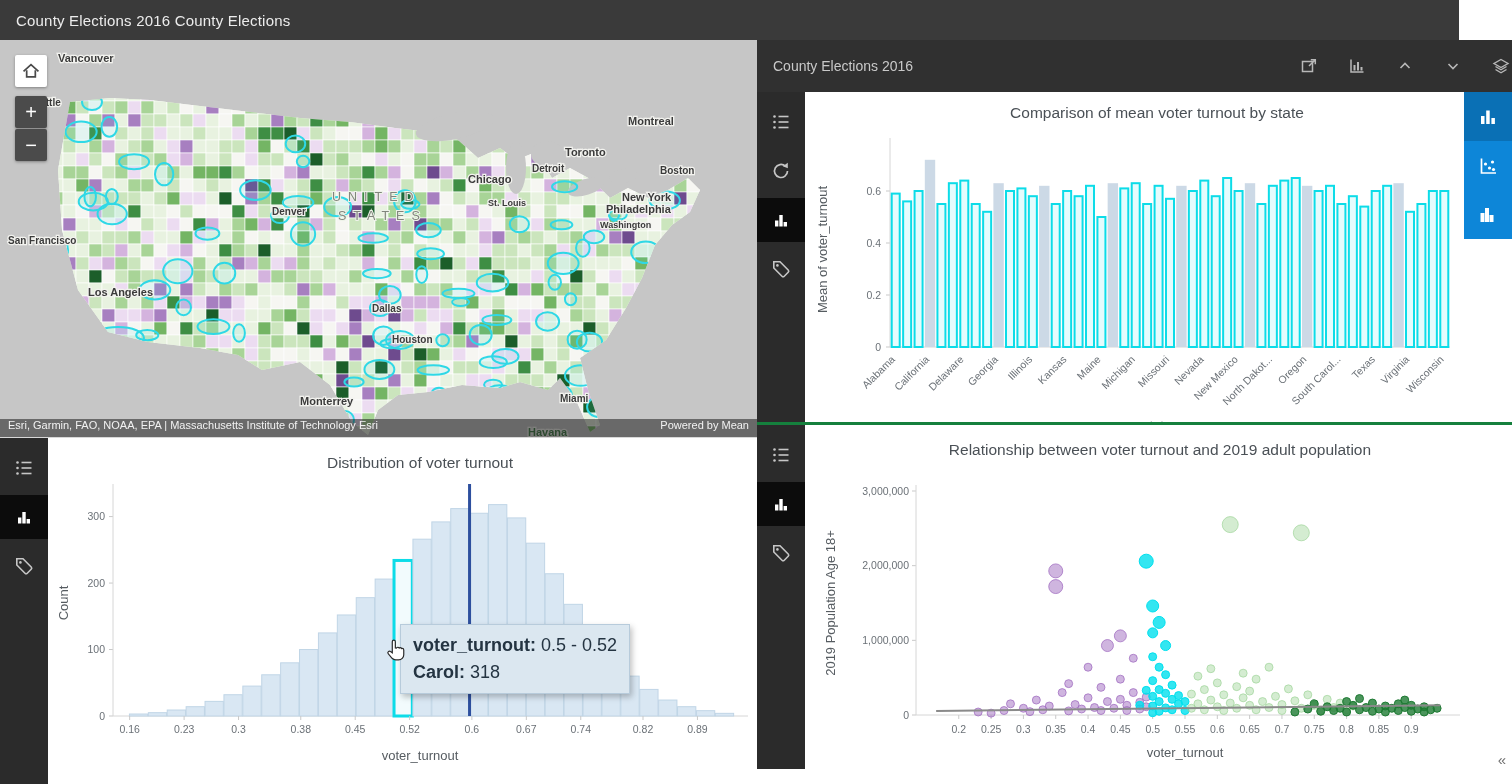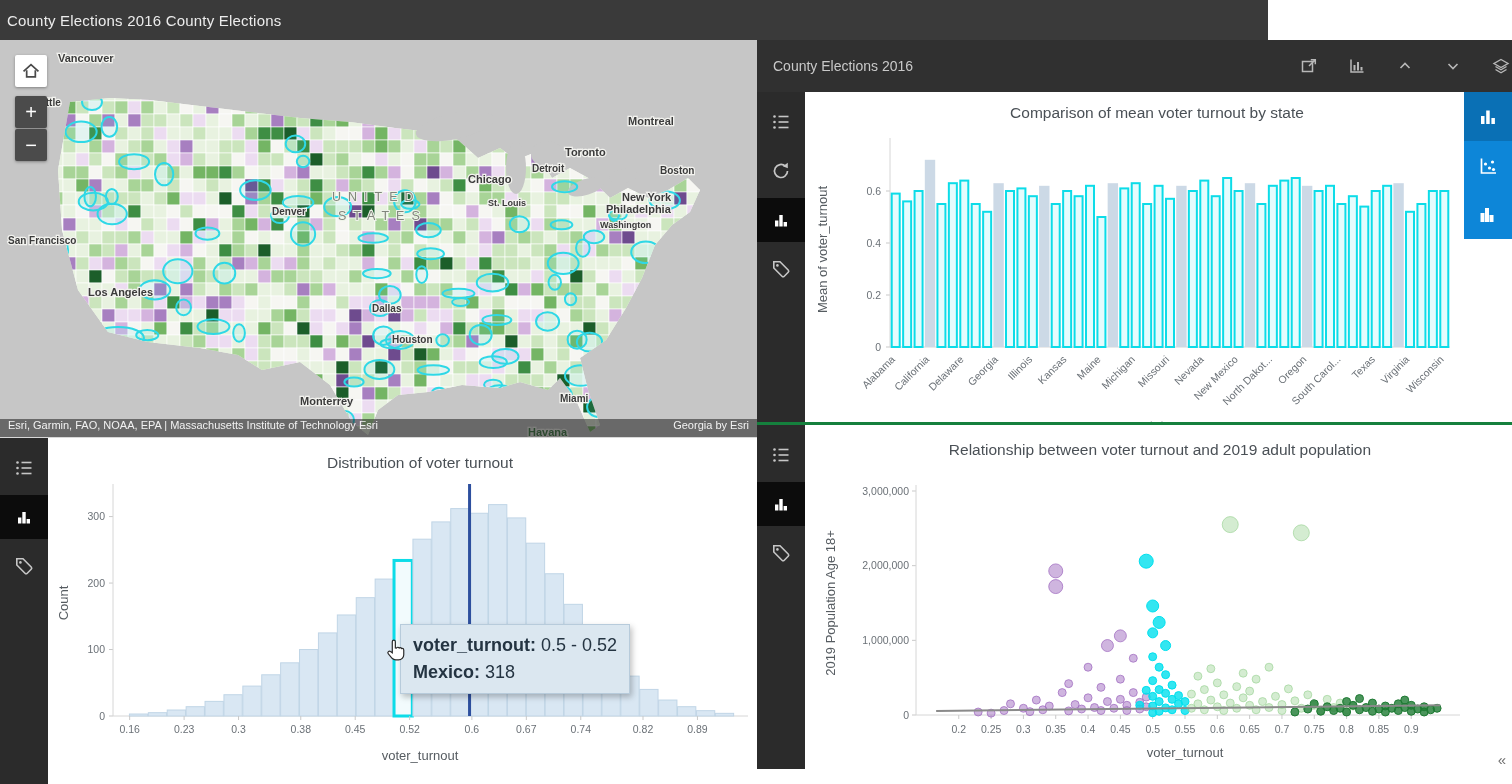--- a/index.html
+++ b/index.html
@@ -1,20 +1,20 @@
 <!DOCTYPE html>
 <html><head>
 <meta charset="utf-8">
 <style>
   *{margin:0;padding:0;box-sizing:border-box}
   html,body{width:1512px;height:784px;overflow:hidden;background:#fff;
     font-family:"Liberation Sans",sans-serif}
   
-  .app-header{position:absolute;left:0;top:0;width:1268px;height:40px;background:#3a3a3a;
-    display:flex;align-items:center;padding:0 7px}
+  .app-header{position:absolute;left:0;top:0;width:1459px;height:40px;background:#3a3a3a;
+    display:flex;align-items:center;padding:0 16px}
   .app-title{color:#ececec;font-size:15px;letter-spacing:.2px}
   
   .map-panel{position:absolute;left:0;top:40px;width:757px;height:397px;background:#c6c6c6;overflow:hidden}
   .panel-tr{position:absolute;left:757px;top:40px;width:755px;height:397px;background:#fff}
   .panel-bl{position:absolute;left:0;top:437px;width:757px;height:347px;background:#fff;border-top:1px solid #d8d8d8;display:flex}
   .panel-br{position:absolute;left:757px;top:422px;width:755px;height:347px;background:#fff;border-top:3px solid #15803d;display:flex}
   .panel-header{height:52px;background:#303030;display:flex;align-items:center;justify-content:space-between;padding:0 0 0 16px}
   .panel-title{color:#c9c9c9;font-size:14px}
   .header-icons{display:flex;gap:26px;align-items:center}
   .hbtn{background:none;border:none;cursor:pointer;width:22px;height:22px;display:flex;align-items:center;justify-content:center}
@@ -1614,21 +1614,21 @@
       <path d="M4.5 14.5 L14 6 L23.5 14.5" fill="none" stroke="#4a4a4a" stroke-width="2.2"></path>
       <path d="M8.5 13 V21.5 H19.5 V13" fill="none" stroke="#4a4a4a" stroke-width="2.2"></path>
     </svg>
   </button>
   <div class="zoom-ctl">
     <button>+</button>
     <button>−</button>
   </div>
   <div class="attr-bar">
     <span>Esri, Garmin, FAO, NOAA, EPA | Massachusetts Institute of Technology Esri</span>
-    <span>Georgia by Esri</span>
+    <span>Powered by Mean</span>
   </div>
 </div>
 
 <section class="panel-tr">
   <div class="panel-header">
     <span class="panel-title">County Elections 2016</span>
     <div class="header-icons">
       <button class="hbtn">
         <svg viewBox="0 0 18 18" width="18" height="18">
           <rect x="2.5" y="4.5" width="10" height="10" fill="none" stroke="#b8b8b8" stroke-width="1.5"></rect>
@@ -1895,21 +1895,21 @@
         <text x="532.7777777777778" y="295" class="tick" text-anchor="middle">0.74</text>
         <line x1="532.7777777777778" x2="532.7777777777778" y1="278" y2="282" stroke="#c9c9c9"></line>
         <text x="595" y="295" class="tick" text-anchor="middle">0.82</text>
         <line x1="595" x2="595" y1="278" y2="282" stroke="#c9c9c9"></line>
         <text x="649.4444444444445" y="295" class="tick" text-anchor="middle">0.89</text>
         <line x1="649.4444444444445" x2="649.4444444444445" y1="278" y2="282" stroke="#c9c9c9"></line>
         <line x1="421.55555555555554" x2="421.55555555555554" y1="46" y2="278" stroke="#2d4f9e" stroke-width="3"></line>
       </svg>
     <div class="tooltip">
       <div><b>voter_turnout:</b> <span>0.5 - 0.52</span></div>
-      <div><b>Mexico:</b> <span>318</span></div>
+      <div><b>Carol:</b> <span>318</span></div>
     </div>
     <svg class="cursor-svg" viewBox="0 0 22 22">
       <path d="M9 2 c.8 0 1.4 .6 1.4 1.4 V9.2 l1 .1 c.2-.5 .7-.8 1.3-.8 .5 0 1 .3 1.2 .7 .2-.2 .5-.3 .9-.3 .6 0 1.1 .3 1.3 .8 .2-.1 .4-.1 .6-.1 .8 0 1.4 .6 1.4 1.4 v4.3 c0 2.6-2.1 4.7-4.7 4.7 h-2.6 c-1.3 0-2.5-.5-3.4-1.4 L4 14.6 c-.6-.6-.6-1.5 0-2.1 .5-.5 1.4-.6 2-.1 l1.6 1.2 V3.4 C7.6 2.6 8.2 2 9 2 Z" fill="#ffffff" stroke="#2b2b2b" stroke-width="1.1"></path>
     </svg>
   </div>
 </section>
 
 <section class="panel-br">
   <aside class="strip">
     <button class="tile">

